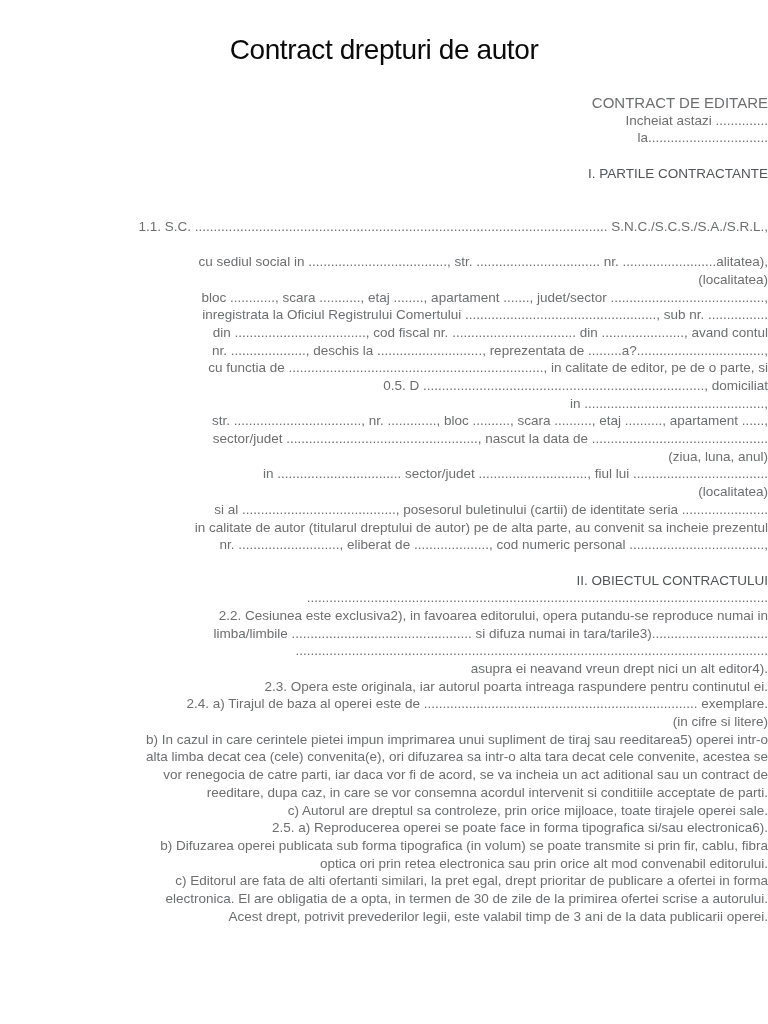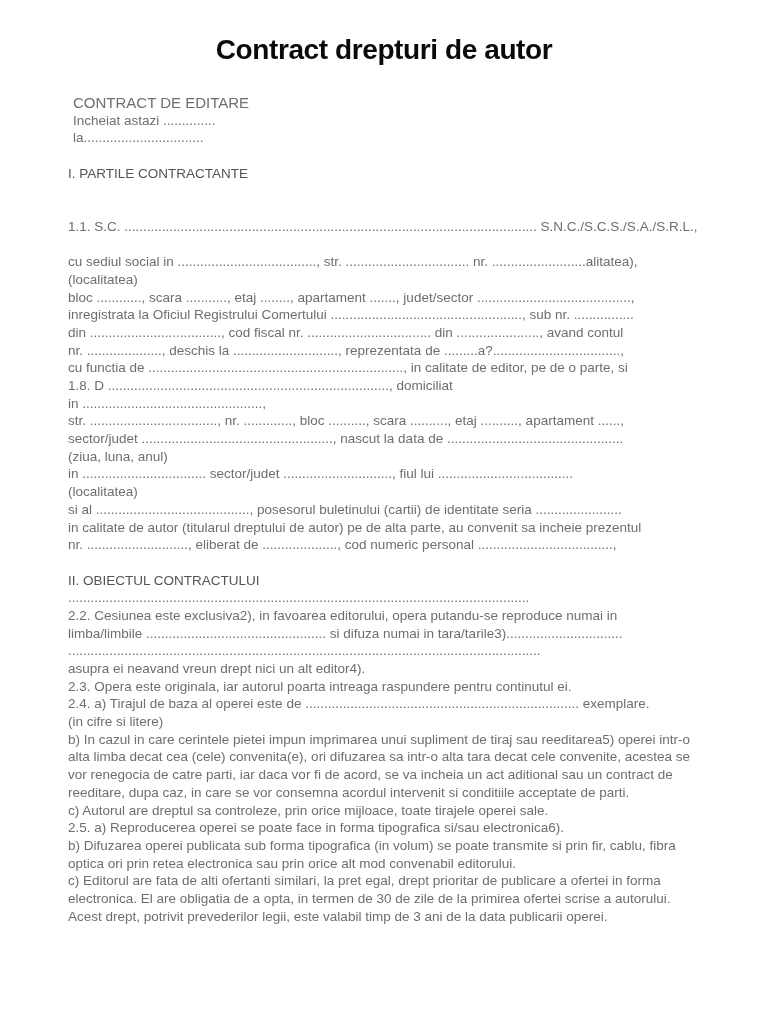--- a/index.html
+++ b/index.html
@@ -8,28 +8,29 @@
     width:768px;height:1024px;
     background:#ffffff;
     font-family:"Liberation Sans",sans-serif;
     overflow:hidden;
   }
   .title{
     margin:0;
     padding-top:34px;
     text-align:center;
     font-size:28px;
-    font-weight:700;
+    font-weight:400;
     letter-spacing:-0.4px;
     color:#0a0a0a;
   }
   .docbody{
     position:absolute;
-    left:68px;top:94px;
+    left:84px;top:94px;
     width:684px;
+    text-align:right;
   }
   .ln{
     white-space:pre;
     height:17.7px;
     line-height:17.7px;
     font-size:13.5px;
     color:#6d6e70;
     overflow:hidden;
   }
   .ln.bold{
@@ -55,21 +56,21 @@
       <div class="ln blank"></div>
       <div class="ln plain">1.1. S.C. .............................................................................................................. S.N.C./S.C.S./S.A./S.R.L.,</div>
       <div class="ln blank"></div>
       <div class="ln plain">cu sediul social in ....................................., str. ................................. nr. .........................alitatea),</div>
       <div class="ln plain">(localitatea)</div>
       <div class="ln plain">bloc ............, scara ..........., etaj ........, apartament ......., judet/sector .........................................,</div>
       <div class="ln plain">inregistrata la Oficiul Registrului Comertului ..................................................., sub nr. ................</div>
       <div class="ln plain">din ..................................., cod fiscal nr. ................................. din ......................, avand contul</div>
       <div class="ln plain">nr. ...................., deschis la ............................, reprezentata de .........a?..................................,</div>
       <div class="ln plain">cu functia de ...................................................................., in calitate de editor, pe de o parte, si</div>
-      <div class="ln plain">1.8. D ..........................................................................., domiciliat</div>
+      <div class="ln plain">0.5. D ..........................................................................., domiciliat</div>
       <div class="ln plain">in ................................................,</div>
       <div class="ln plain">str. .................................., nr. ............., bloc .........., scara .........., etaj .........., apartament ......,</div>
       <div class="ln plain">sector/judet ..................................................., nascut la data de ...............................................</div>
       <div class="ln plain">(ziua, luna, anul)</div>
       <div class="ln plain">in ................................. sector/judet ............................., fiul lui ....................................</div>
       <div class="ln plain">(localitatea)</div>
       <div class="ln plain">si al ........................................., posesorul buletinului (cartii) de identitate seria .......................</div>
       <div class="ln plain">in calitate de autor (titularul dreptului de autor) pe de alta parte, au convenit sa incheie prezentul</div>
       <div class="ln plain">nr. ..........................., eliberat de ...................., cod numeric personal ....................................,</div>
       <div class="ln blank"></div>

